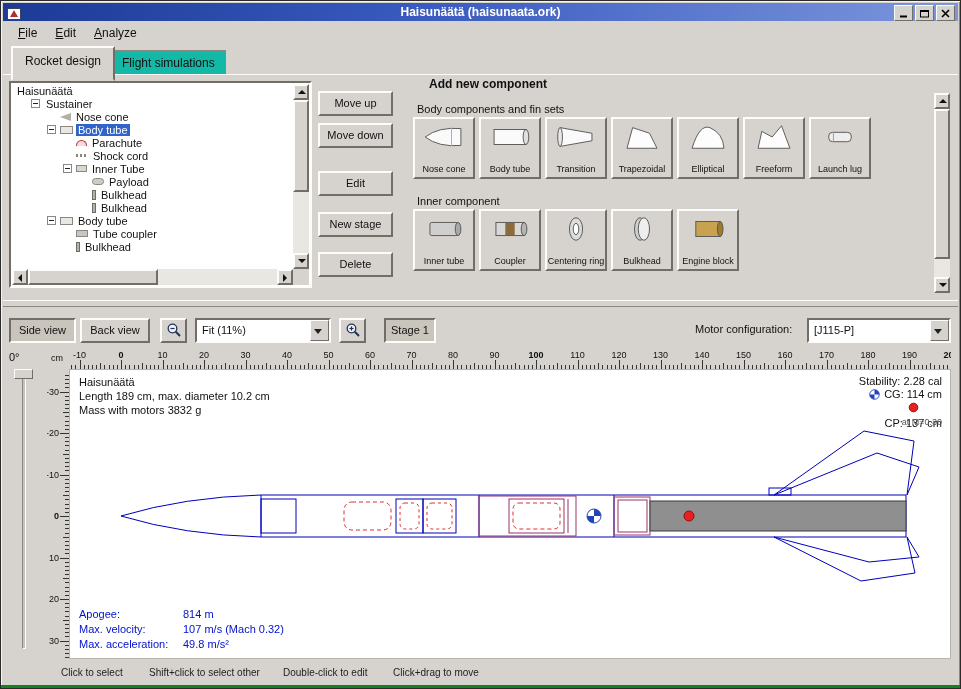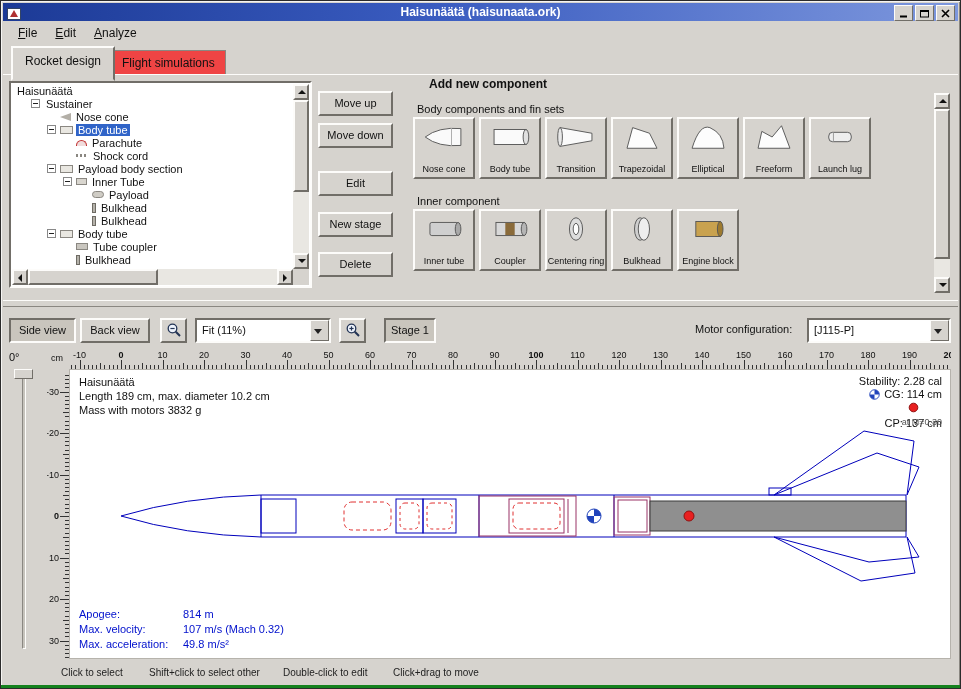--- a/index.html
+++ b/index.html
@@ -13,21 +13,21 @@
   .title-icon{position:absolute;left:4px;top:3px;width:14px;height:12px;}
   .win-buttons{position:absolute;right:3px;top:2px;display:flex;gap:2px;z-index:3;}
   .win-btn{width:17px;height:14px;background:#d6d3ce;border:1px solid;border-color:#fdfcfa #716e68 #716e68 #fdfcfa;
     display:flex;align-items:center;justify-content:center;}
   
   .menubar{position:absolute;left:2px;top:20px;right:2px;height:24px;display:flex;align-items:center;padding-left:6px;}
   .menu-item{display:inline-block;font-size:12px;padding:3px 9px;}
   .menu-item::first-letter{text-decoration:underline;}
   .tabrow{position:absolute;left:2px;top:45px;right:2px;height:29px;}
   .tab{position:absolute;font-size:12px;text-align:center;line-height:24px;}
-  .tab.inactive{top:4px;height:24px;background:#ef4444;border:1px solid #8a8781;border-bottom:none;padding:0 10px;}
+  .tab.inactive{top:4px;height:24px;background:#14b8a6;border:1px solid #8a8781;border-bottom:none;padding:0 10px;}
   .tab.active{top:0;height:31px;background:#d6d3ce;border:2px solid;border-color:#fdfcfa #716e68 #d6d3ce #fdfcfa;
     padding:0 12px;z-index:2;line-height:26px;}
   .panel-edge{position:absolute;left:2px;top:73px;right:2px;height:1px;background:#fdfcfa;z-index:1;}
   
   .btn{position:absolute;background:#d6d3ce;border:2px solid;border-color:#fdfcfa #716e68 #716e68 #fdfcfa;
     font-size:11px;text-align:center;cursor:default;box-sizing:border-box;}
   .btn.pressed{border-color:#716e68 #fdfcfa #fdfcfa #716e68;background:#c9c5bd;}
   
   .tree-panel{position:absolute;left:8px;top:80px;width:303px;height:207px;background:#fff;
     border:2px solid;border-color:#716e68 #fdfcfa #fdfcfa #716e68;box-sizing:border-box;}
@@ -183,27 +183,20 @@
         </div>
         <div class="tree-row" style="padding-left: 51px;">
           <div class="exp-slot"></div>
           <div class="ti ti-parachute"></div>
           <div class="tree-label">Parachute</div>
         </div>
         <div class="tree-row" style="padding-left: 51px;">
           <div class="exp-slot"></div>
           <div class="ti ti-shockcord"></div>
           <div class="tree-label">Shock cord</div>
-        </div>
-        <div class="tree-row" style="padding-left: 35px;">
-          <div class="exp-slot">
-            <div class="exp"></div>
-          </div>
-          <div class="ti ti-bodytube"></div>
-          <div class="tree-label">Payload body section</div>
         </div>
         <div class="tree-row" style="padding-left: 51px;">
           <div class="exp-slot">
             <div class="exp"></div>
           </div>
           <div class="ti ti-innertube"></div>
           <div class="tree-label">Inner Tube</div>
         </div>
         <div class="tree-row" style="padding-left: 67px;">
           <div class="exp-slot"></div>

